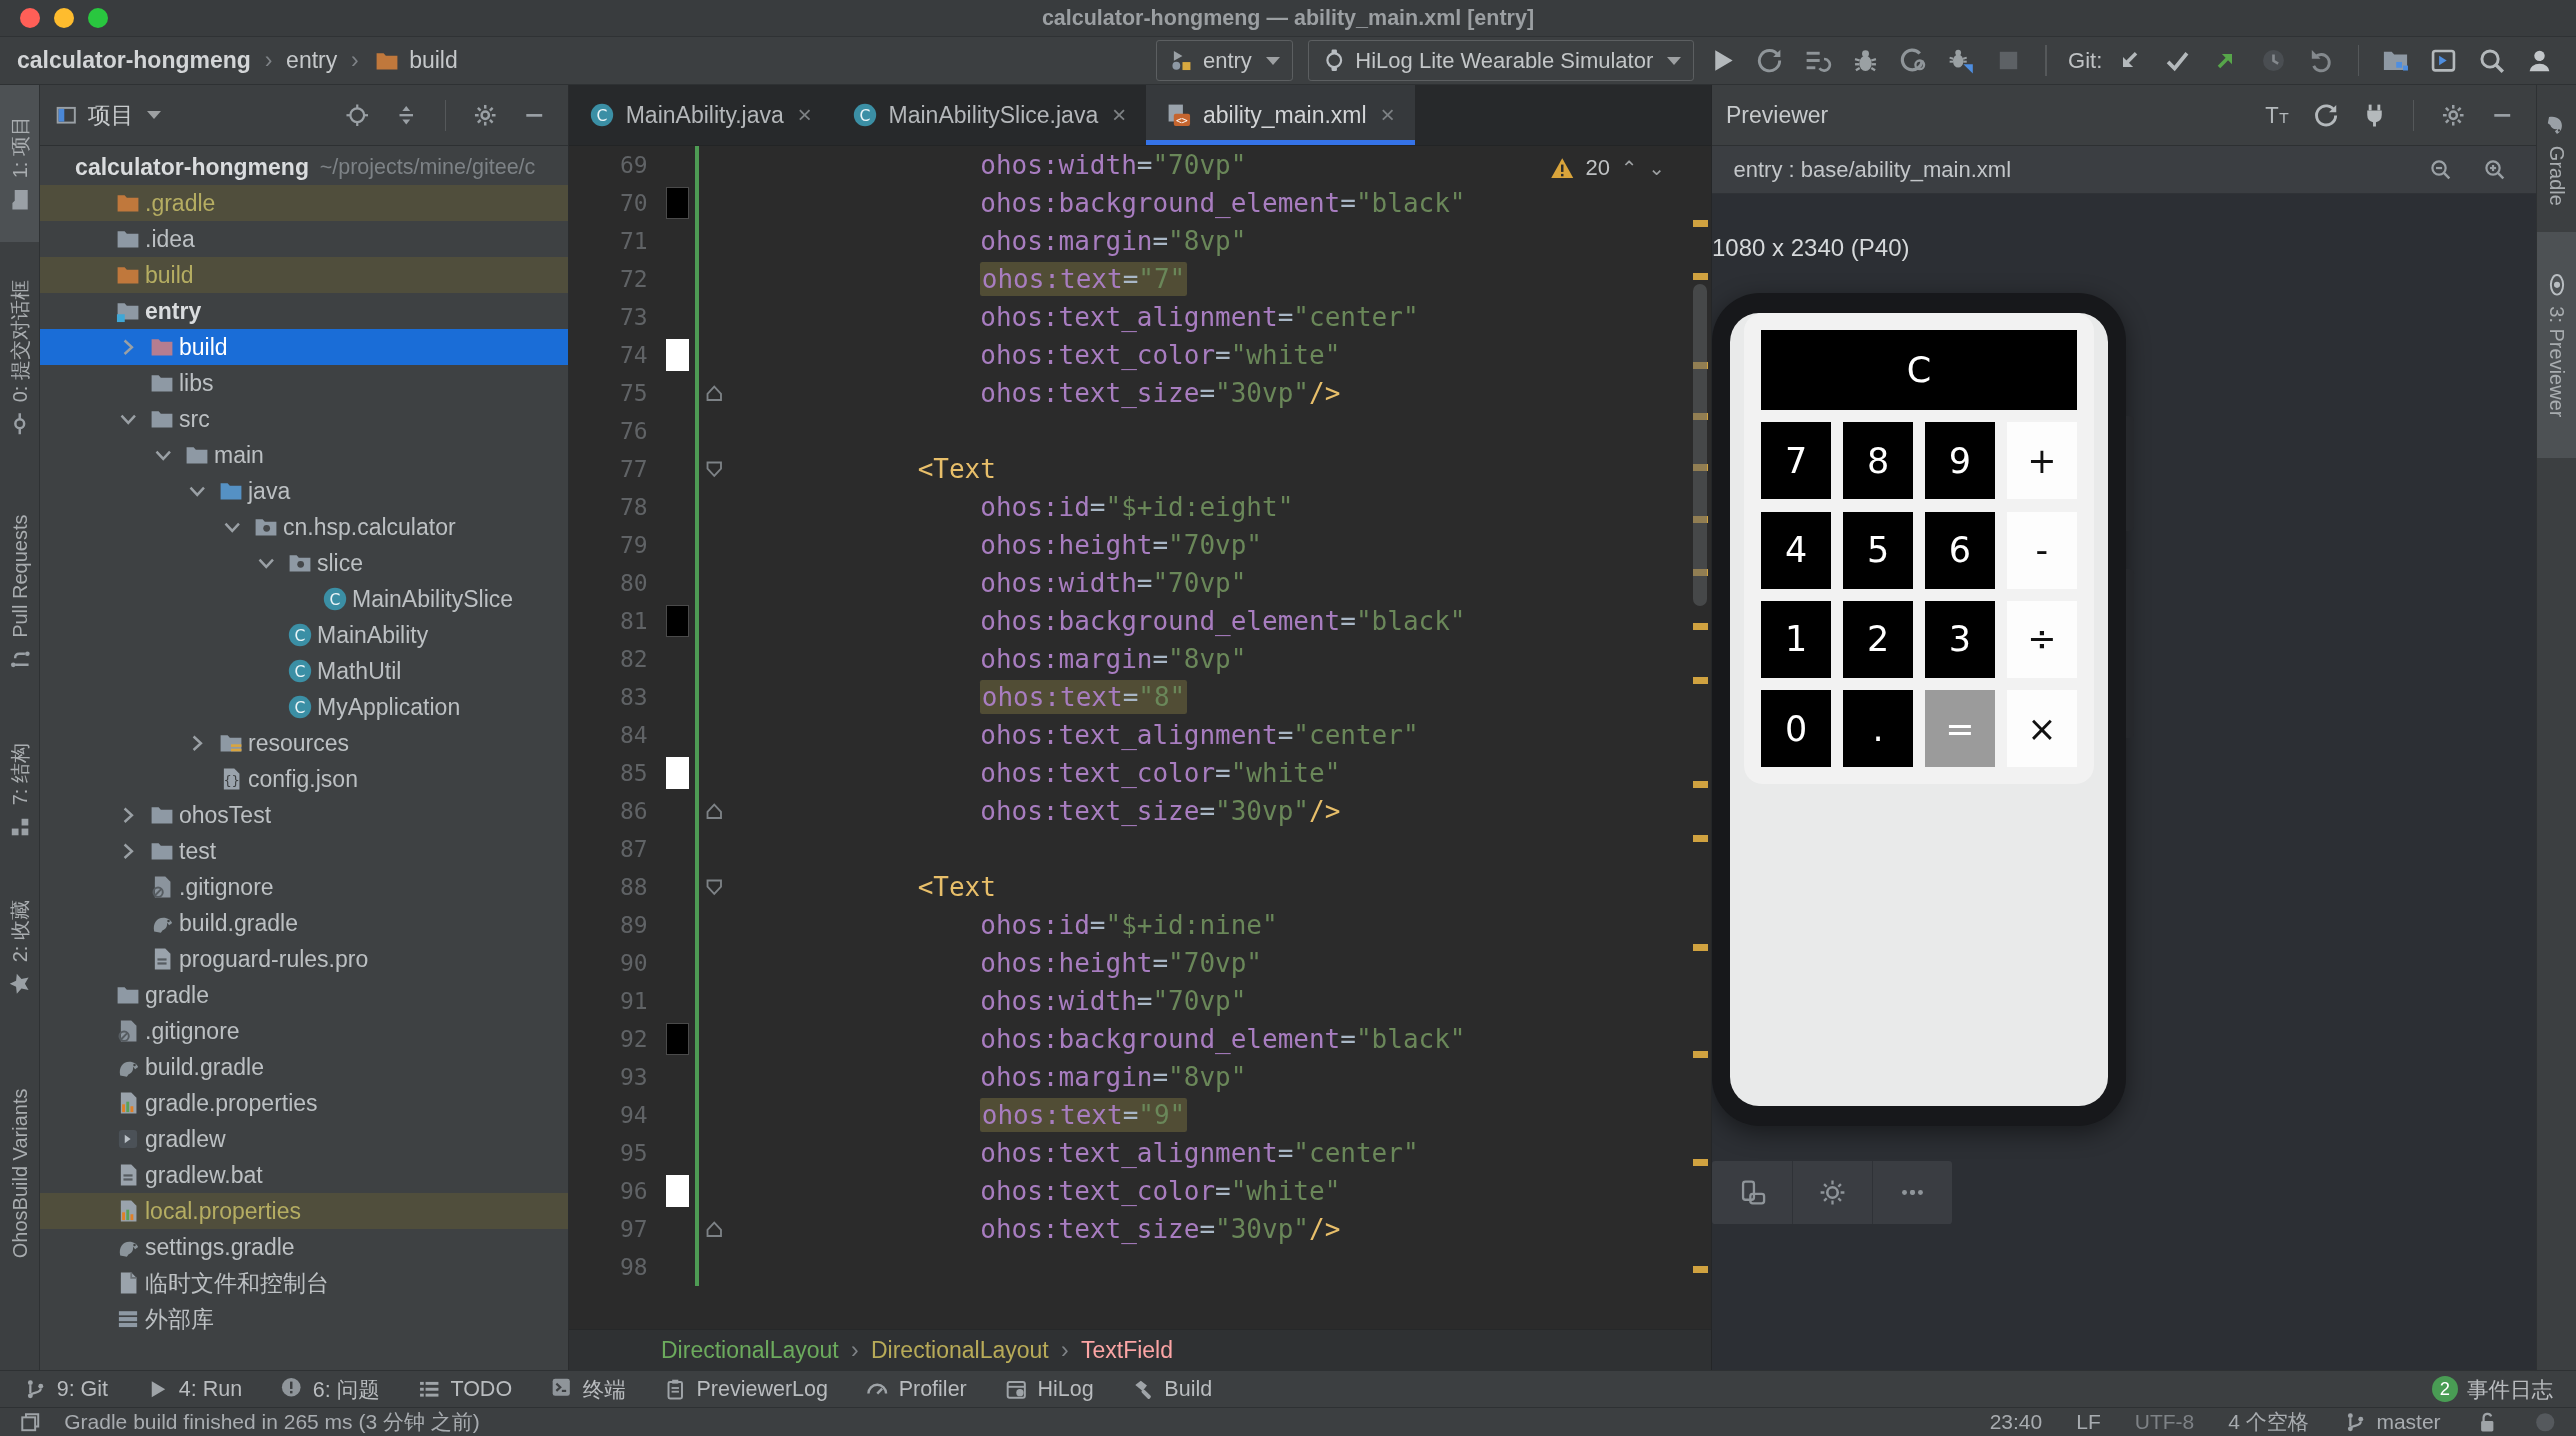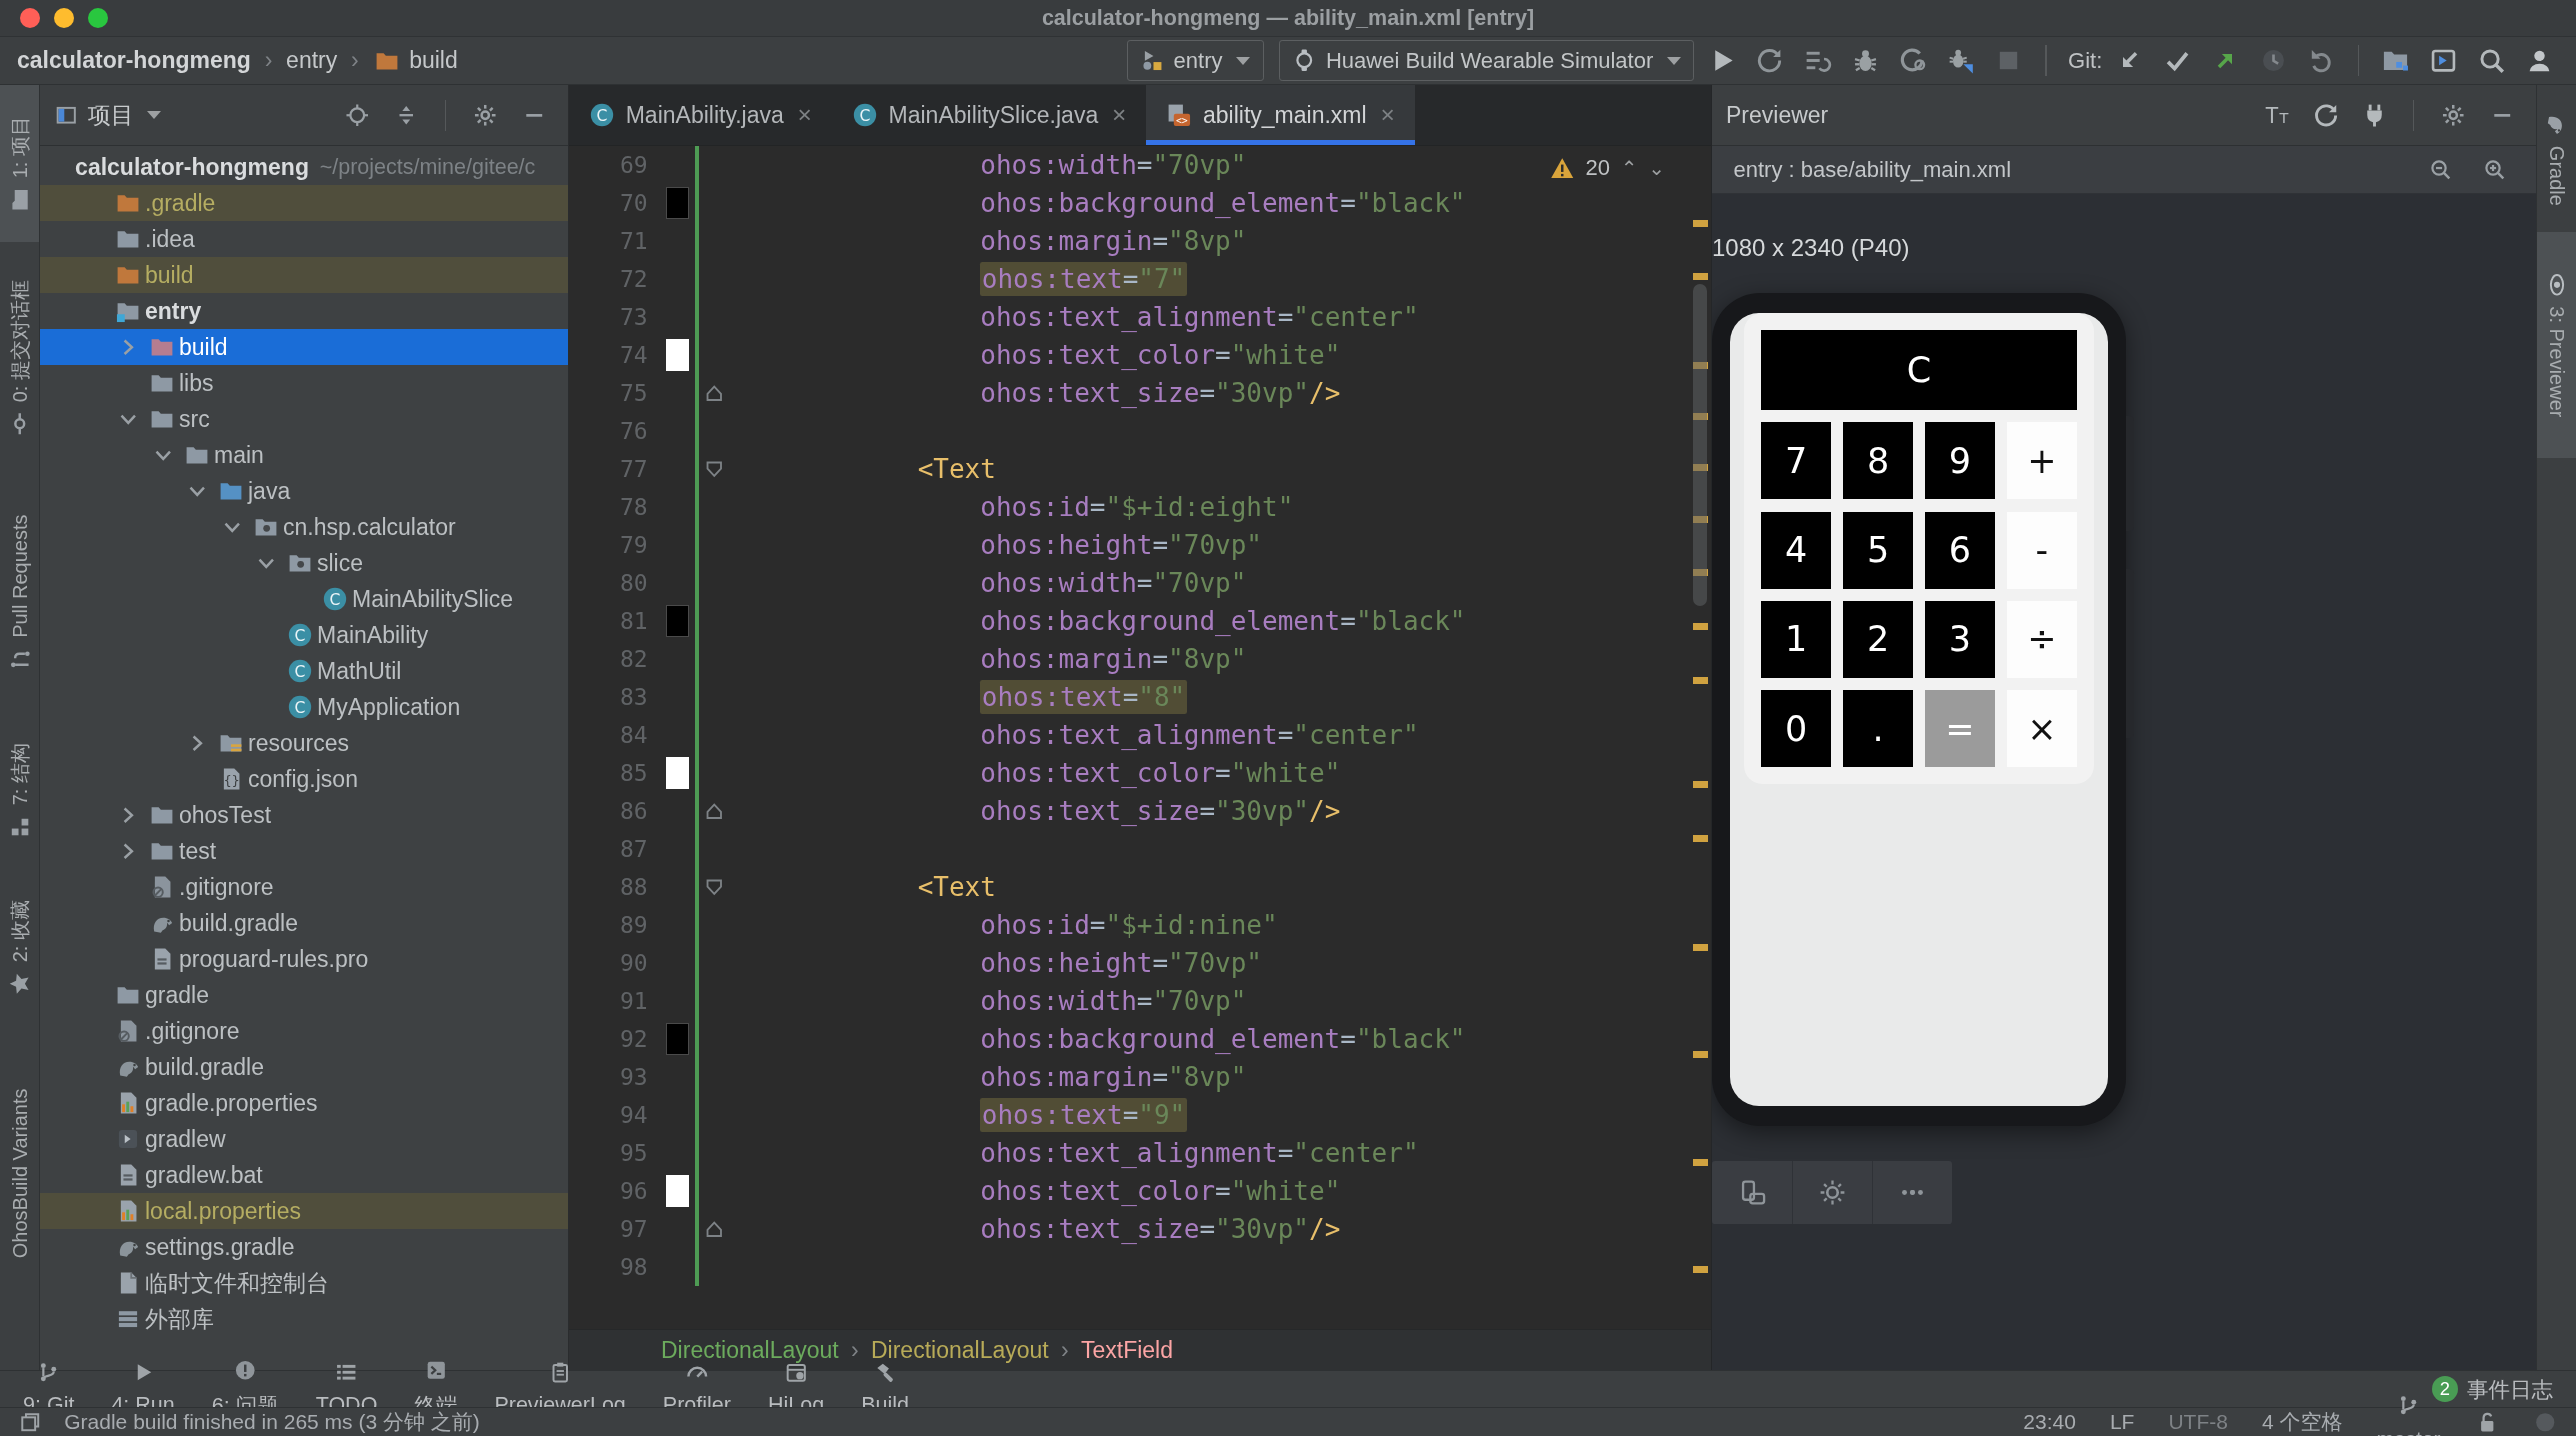--- a/index.html
+++ b/index.html
@@ -121,21 +121,21 @@
   .key.num { background:#000; color:#fff;}
   .key.op { background:#fdfdfd; color:#111;}
   .key.eq { background:#9b9b9b; color:#fff;}
   .phonebar { margin-top:35px; display:flex; background:#3a3d42; border-radius:3.1px; overflow:hidden;}
   .pbcell { width:80px; height:63px; display:flex; align-items:center; justify-content:center;}
   .pbcell + .pbcell { border-left:1.5px solid #2f3237;}
 
   
   .bottombar { height:37px; flex:none; background:#3c3f41; border-top:1.5px solid #2e3133;
     display:flex; align-items:center; padding:0 23px; gap:37px; font-size:21.5px; color:#b9bcbf;}
-  .bitem { display:flex; align-items:center; gap:9.2px;flex-direction:column;}
+  .bitem { display:flex; gap:9.2px;}
   .evt { margin-left:auto; display:flex; align-items:center; gap:9.2px;}
   .evt-badge { width:26px; height:26px; border-radius:50%; background:#499c54; color:#fff;
     display:flex; align-items:center; justify-content:center; font-size:18.4px;}
   .statusbar { height:29px; flex:none; background:#3c3f41; border-top:1.5px solid #2e3133;
     display:flex; align-items:center; padding:0 18.4px; gap:10.7px; font-size:21px; color:#a8acb0;}
   .st-right { margin-left:auto; display:flex; align-items:center; gap:34px;}
   .st-dim { color:#7e8286;}
 </style>
 </head>
 <body>
@@ -175,21 +175,21 @@
       <span class="caret"></span>
     </div>
     <div class="combo">
       <span>
           <svg viewBox="0 0 20 20" class="ic-sm">
             <circle cx="10" cy="10" r="5.6" fill="none" stroke="#b9bec2" stroke-width="1.8"></circle>
             <rect x="7.8" y="1.2" width="4.4" height="3.2" rx="1" fill="#b9bec2"></rect>
             <rect x="7.8" y="15.6" width="4.4" height="3.2" rx="1" fill="#b9bec2"></rect>
           </svg>
         </span>
-      <span>Huawei Build Wearable Simulator</span>
+      <span>HiLog Lite Wearable Simulator</span>
       <span class="caret"></span>
     </div>
     <span class="tbicon">
         <svg viewBox="0 0 20 20" class="ic">
           <path d="M5 3l12 7-12 7z" fill="#b4b9bc"></path>
         </svg>
       </span>
     <span class="tbicon">
         <svg viewBox="0 0 20 20" class="ic">
           <path d="M15.8 6.2A7 7 0 1 0 17 10" fill="none" stroke="#8f9599" stroke-width="2"></path>

